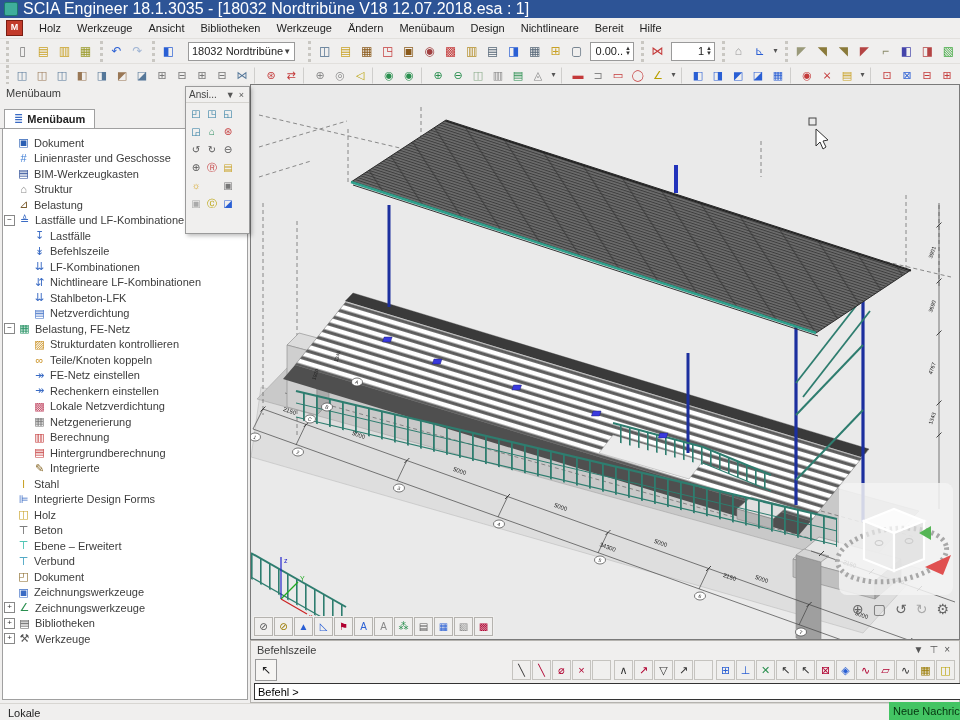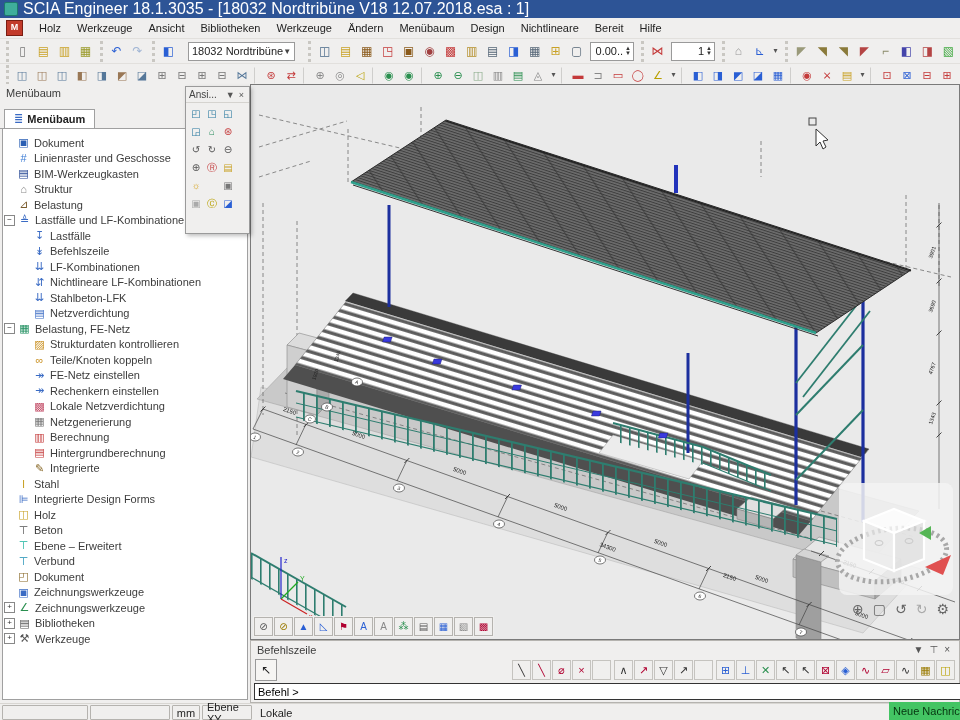--- a/index.html
+++ b/index.html
@@ -768,22 +768,15 @@
           <span class="ibtn" style="color: rgb(51, 51, 51);">∿</span>
           <span class="ibtn" style="color: rgb(154, 122, 0);">▦</span>
           <span class="ibtn" style="color: rgb(184, 160, 0);">◫</span>
         </span>
     </div>
     <input class="cmd-input" readonly="" value="Befehl &gt;" style="">
   </div>
 </div>
 
 <div class="statusbar">
-  <span style="display:flex;">
-
-  <span class="scell" style="width: 86px;"></span>
-      <span class="scell" style="width: 80px;"></span>
-      <span class="scell" style="width: 28px;">mm</span>
-      <span class="scell" style="width: 50px;">Ebene XY</span>
-    </span>
   <span class="sready">Lokale</span>
 </div>
 <div class="badge">Neue Nachrichten</div>
 
 </body></html>

